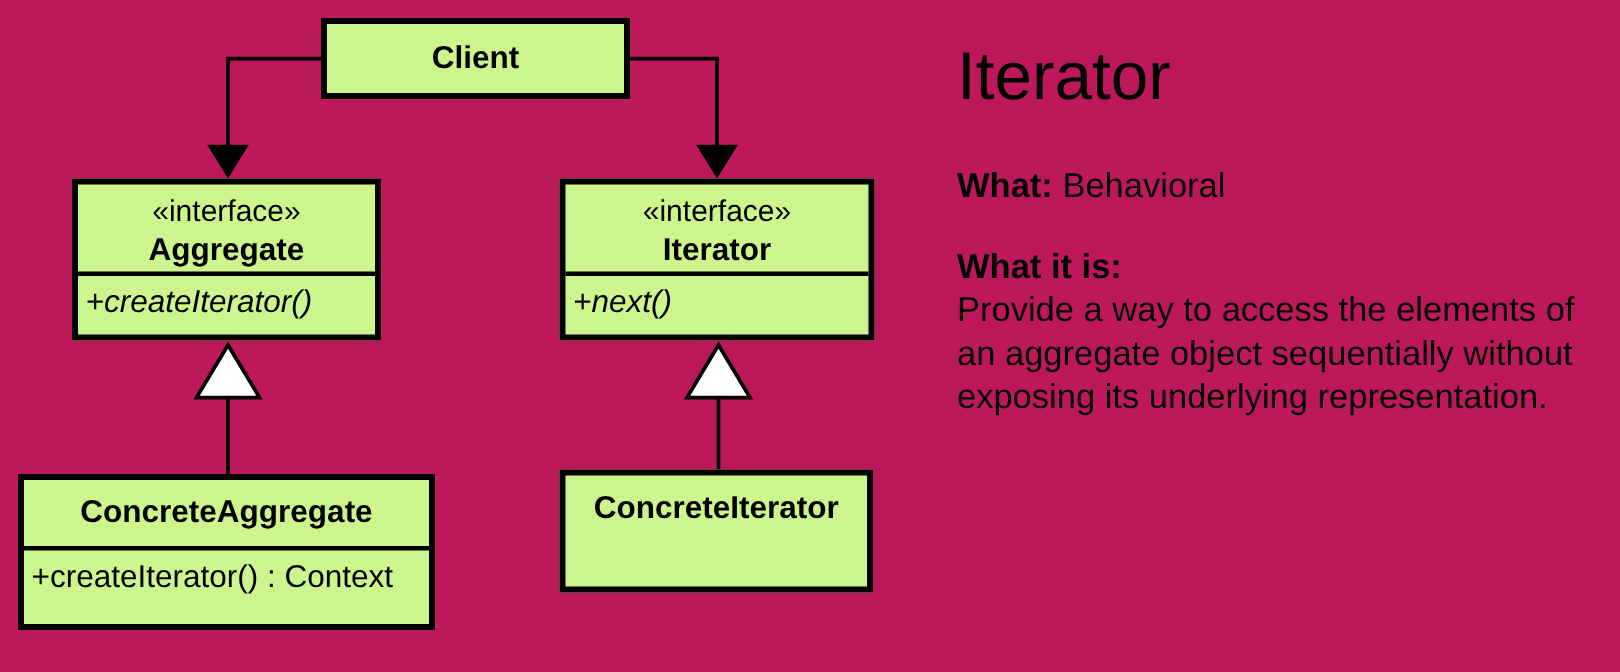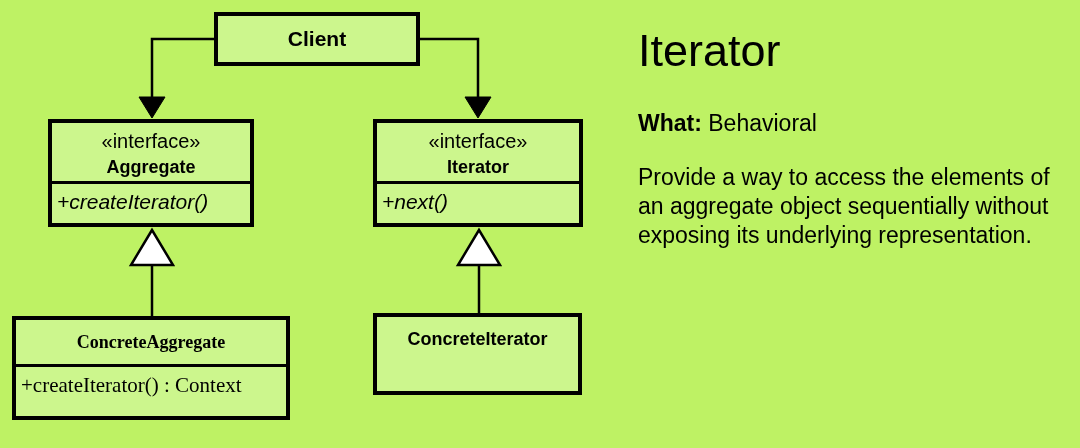--- a/index.html
+++ b/index.html
@@ -3,49 +3,49 @@
 <meta charset="utf-8">
 <style>
   * { margin: 0; padding: 0; box-sizing: border-box; }
   html, body { background: #ffffff; }
   body { font-family: "Liberation Sans", sans-serif; color: #000; }
 
   .stage {
     position: relative;
     width: 1080px;
     height: 448px;
-    background: #bef264;
+    background: #be185d;
     overflow: hidden;
   }
 
   .diagram { position: absolute; left: 0; top: 0; width: 630px; height: 448px; }
   .connectors { position: absolute; left: 0; top: 0; }
 
   .uml-box {
     position: absolute;
     background: var(--box-fill, #ccf68d);
     border: 4px solid var(--box-border, #000);
     display: flex;
     flex-direction: column;
   }
   .client-box {
     left: 214px; top: 12px; width: 206px; height: 54px;
     align-items: center; justify-content: center;
   }
   .aggregate-box { left: 48px;  top: 119px; width: 206px; height: 108px; }
   .iterator-box  { left: 373px; top: 119px; width: 210px; height: 108px; }
-  .concrete-aggregate-box { left: 12px;  top: 316px; width: 278px; height: 104px; font-family: Liberation Serif, serif; }
+  .concrete-aggregate-box { left: 12px;  top: 316px; width: 278px; height: 104px; }
   .concrete-iterator-box  { left: 373px; top: 313px; width: 209px; height: 82px; }
 
   .compartment-title { text-align: center; padding-top: 5px; }
   .iface .compartment-title { height: 58px; }
   .concrete .compartment-title { height: 44px; display: flex; align-items: center; justify-content: center; padding-top: 0; }
 
   .stereotype { font-size: 20px; line-height: 26px; }
-  .class-name { font-weight: bold; font-size: 18px; line-height: 26px; }
+  .class-name { font-weight: bold; font-size: 21px; line-height: 26px; }
   .client-box .class-name { font-size: 21px; }
 
   .compartment-methods {
     flex: 1;
     border-top: 3px solid var(--box-border, #000);
     font-size: 21px;
     padding: 6px 16px 0 5px;
     text-align: left;
   }
   .iface .compartment-methods { font-style: italic; }
@@ -114,17 +114,18 @@
         <div class="class-name">ConcreteIterator</div>
       </div>
     </div>
 
   </div>
 
   <div class="info-panel">
     <h1 class="pattern-title">Iterator</h1>
     <p class="type-line"><span class="bold">What:</span> <span>Behavioral</span></p>
     <div class="what-block">
+      <span class="bold what-label">What it is:</span>
       <span>Provide a way to access the elements of an aggregate object sequentially without exposing its underlying representation.</span>
     </div>
   </div>
 
 </div>
 
 </body></html>

